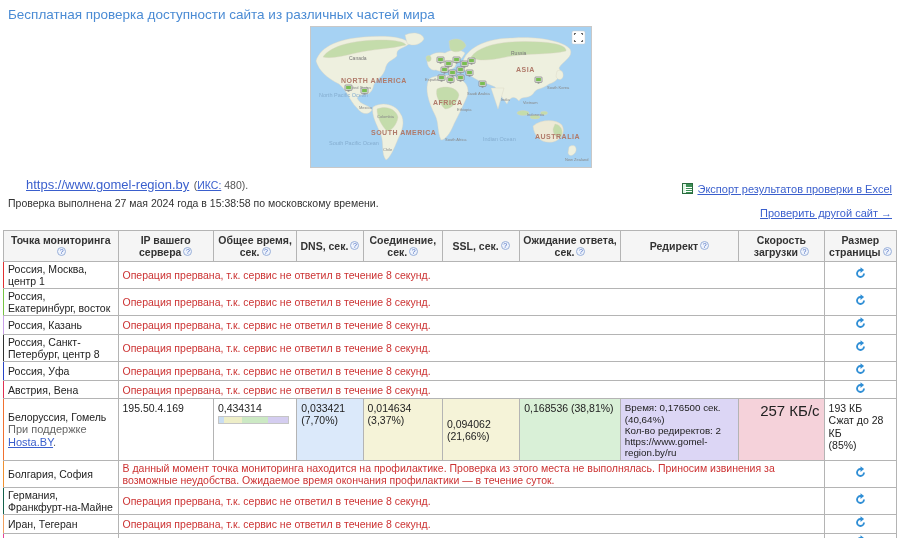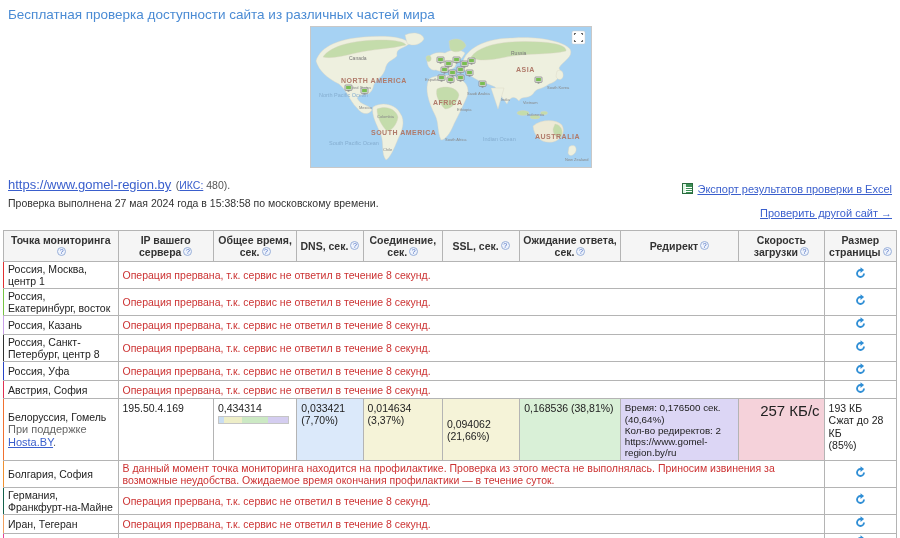--- a/index.html
+++ b/index.html
@@ -13,21 +13,21 @@
   }
   
   .map-wrap {
     width: 282px; height: 142px; margin-left: 310px; margin-top: 2px;
     border: 1px solid #c8c8c8; position: relative; background:#a6d2f3;
   }
   .map-wrap svg { display:block; }
   
   .info-bar { display:flex; justify-content: space-between; align-items:flex-start; padding: 6px 8px 4px 8px; }
   .site-block { line-height: 1.25; }
-  .site-url { font-size: 13px; color:#3a5fcd; text-decoration: underline; }
+  .site-url { font-size: 13px; color:#3a5fcd; text-decoration: underline; margin-left: 18px; }
   .site-iks { font-size: 10.5px; color:#555; }
   .site-iks a { color:#3a5fcd; text-decoration: underline; }
   .check-info { font-size: 10.5px; color:#333; margin-top: 3px; }
   .action-block { text-align: right; line-height: 1.5; padding-top: 2px; }
   .action-block a { font-size: 11px; color:#3a5fcd; text-decoration: underline; }
   .xls-icon {
     display:inline-block; width: 11px; height: 11px; vertical-align: -1px; margin-right: 4px;
     background:
       linear-gradient(#fff,#fff) 2px 3px / 7px 1px no-repeat,
       linear-gradient(#fff,#fff) 2px 5px / 7px 1px no-repeat,
@@ -251,21 +251,21 @@
               </svg></span></td>
       </tr>
       <tr>
         <td class="point-cell" style="border-left-color: rgb(39, 66, 196);">Россия, Уфа</td>
         <td class="msg-cell" colspan="8">Операция прервана, т.к. сервис не ответил в течение 8 секунд.</td>
         <td class="icon-cell"><span class="refresh-btn"><svg width="13" height="13" viewBox="0 0 16 16">
                 <use href="#refresh-sym"></use>
               </svg></span></td>
       </tr>
       <tr>
-        <td class="point-cell" style="border-left-color: rgb(224, 48, 80);">Австрия, София</td>
+        <td class="point-cell" style="border-left-color: rgb(224, 48, 80);">Австрия, Вена</td>
         <td class="msg-cell" colspan="8">Операция прервана, т.к. сервис не ответил в течение 8 секунд.</td>
         <td class="icon-cell"><span class="refresh-btn"><svg width="13" height="13" viewBox="0 0 16 16">
                 <use href="#refresh-sym"></use>
               </svg></span></td>
       </tr>
 
       <tr>
         <td class="point-cell" style="border-left-color: rgb(240, 112, 48);">
           <div>Белоруссия, Гомель</div>
           <div class="support-line"><span>При поддержке </span><a href="#">Hosta.BY</a><span>.</span></div>

